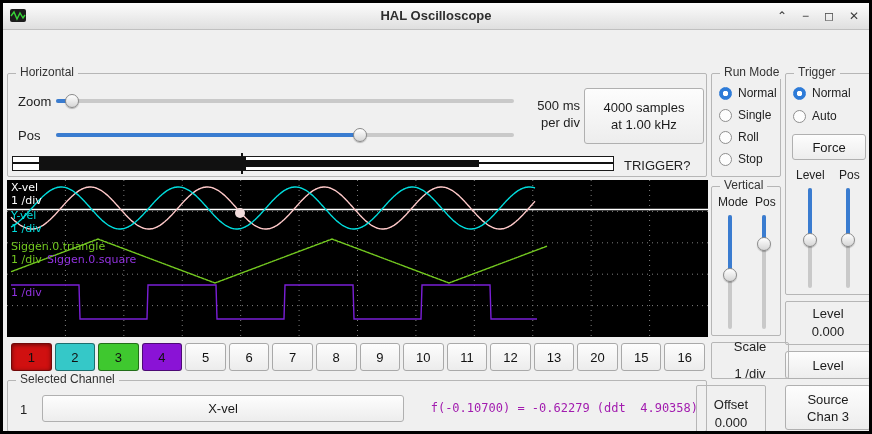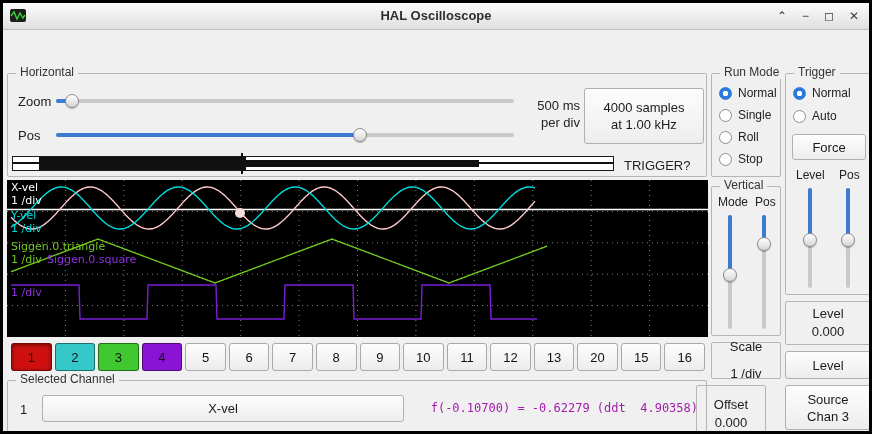--- a/index.html
+++ b/index.html
@@ -168,21 +168,21 @@
         <div class="groove"></div>
         <div class="fill" style="height: 60px;"></div>
         <div class="handle" style="top: 53px;"></div>
       </div>
     <div class="vslider" style="left:43px;top:28px;height:114px;">
         <div class="groove"></div>
         <div class="fill" style="height: 29px;"></div>
         <div class="handle" style="top: 22px;"></div>
       </div>
   </div>
-  <div class="infobox" style="left:708px;top:339px;width:70px;height:37px;gap:9px;">
+  <div class="infobox" style="left:708px;top:339px;width:78px;height:37px;gap:9px;">
     <div>Scale</div>
     <div>1 /div</div>
   </div>
   <div class="infobox" style="left:693px;top:382px;width:70px;height:57px;">
     <div>Offset</div>
     <div>0.000</div>
   </div>
 
   <div id="scope">
     <svg id="scope-svg" width="701" height="157">

